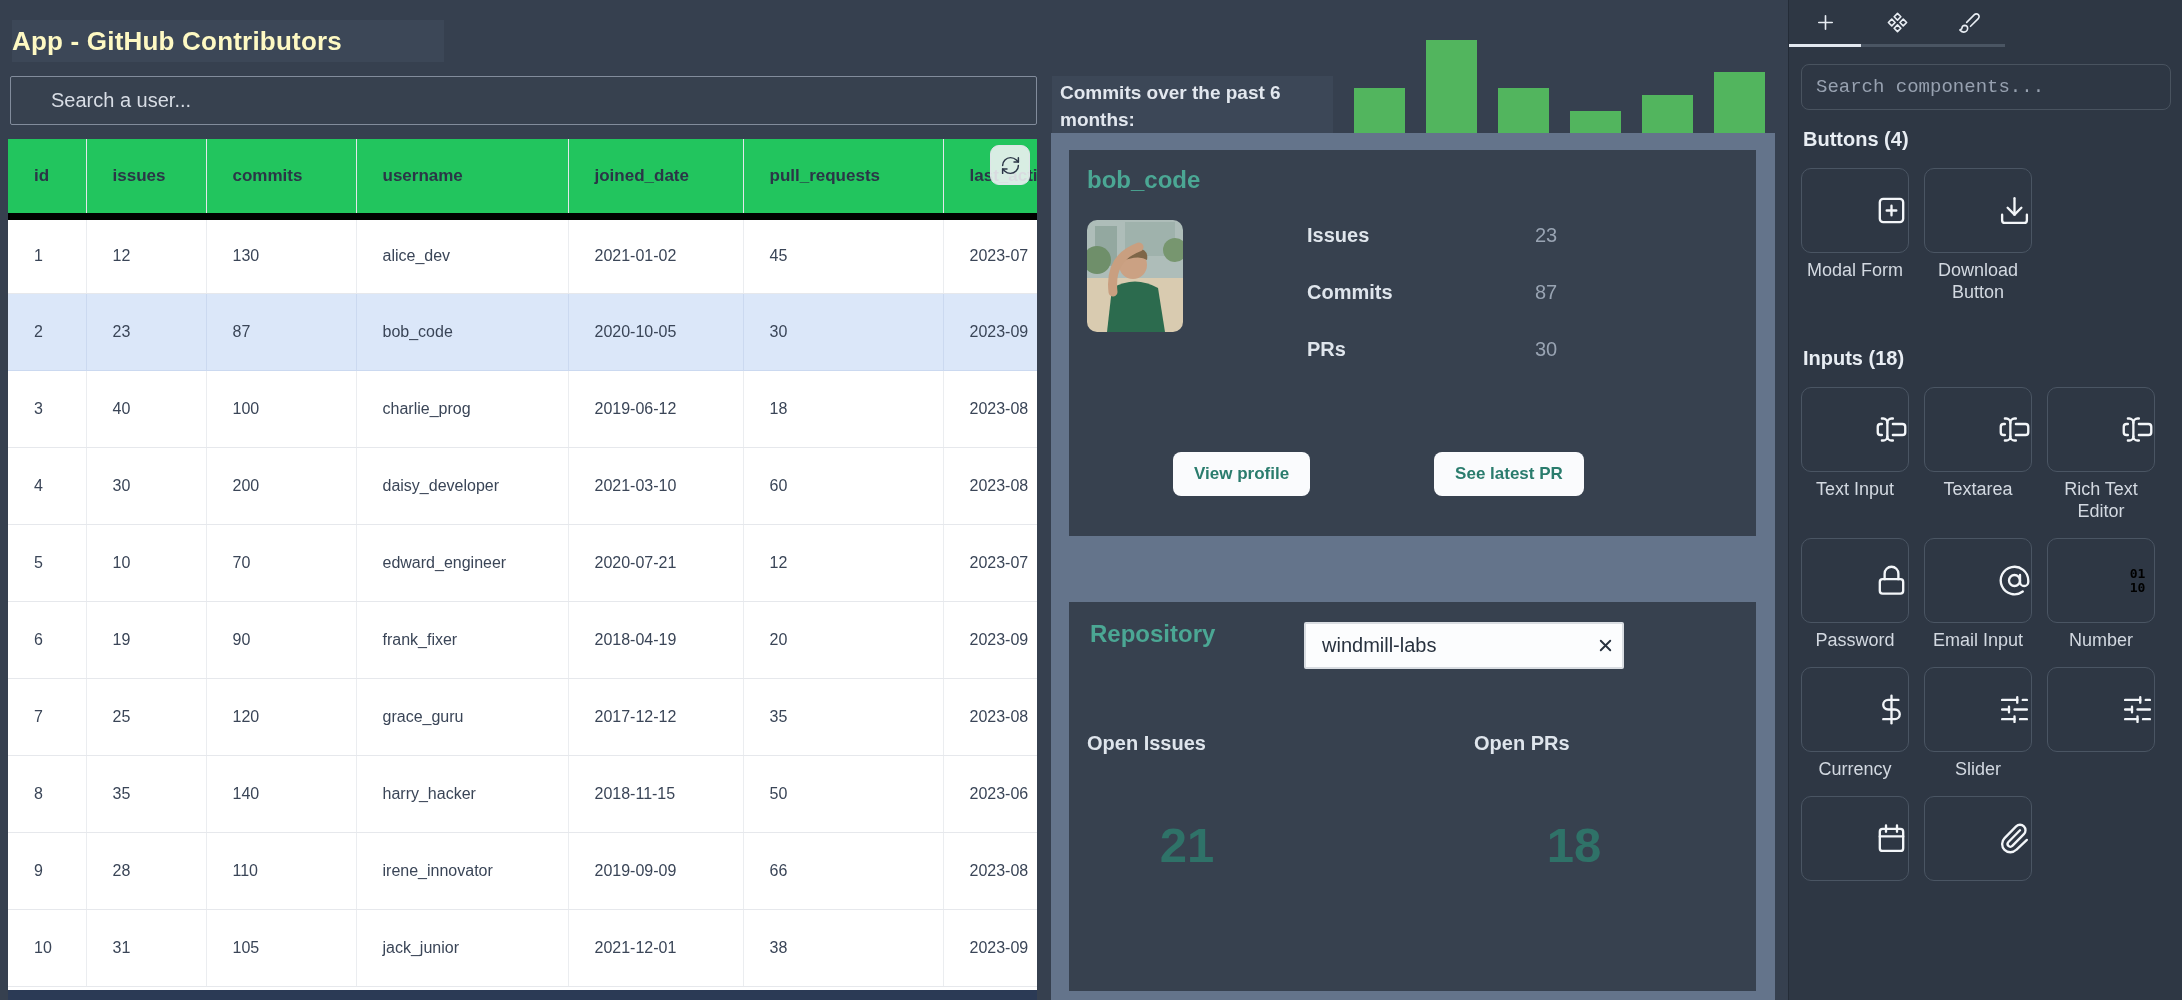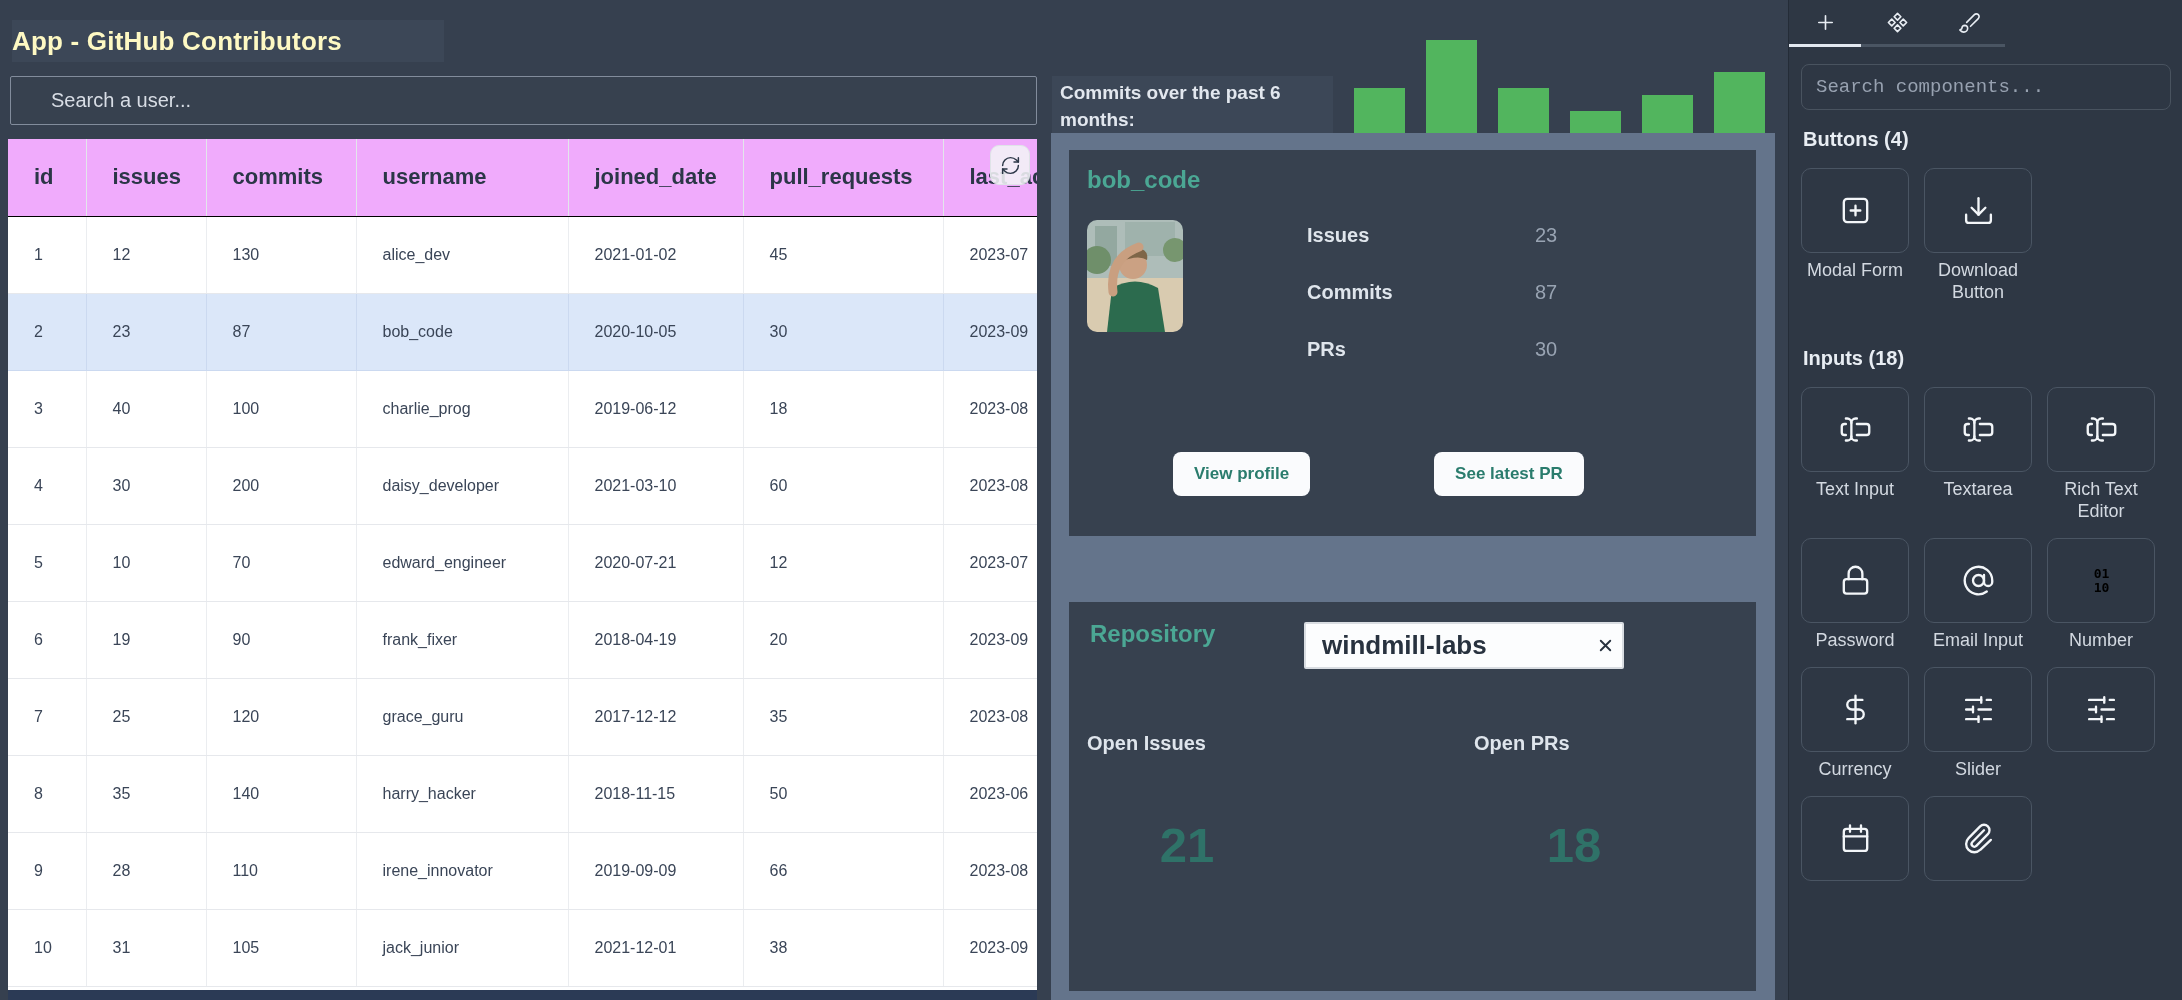--- a/index.html
+++ b/index.html
@@ -13,22 +13,22 @@
 
   .user-search { position:absolute; left:10px; top:76px; width:1027px; height:49px;
     background:#37414F; border:1px solid #828C9C; border-radius:2px; color:#E6EAF0;
     font-size:20px; padding:0 40px; font-family:inherit; outline:none; }
   .user-search::placeholder { color:#D8DDE5; }
 
   .table-wrap { position:absolute; left:8px; top:139px; width:1029px; height:861px;
     background:#fff; overflow:hidden; }
   table { border-collapse:collapse; table-layout:fixed; width:1135px; }
   th, td { text-align:left; padding:0 10px 0 26px; overflow:hidden; white-space:nowrap; }
-  th { height:77px; background:#f0abfc; font-size:22px; font-weight:bold; color:#2B3647;
-    border-right:1px solid #E3E6EB; border-bottom:1px solid #000000; }
+  th { height:77px; background:#22c55e; font-size:17px; font-weight:bold; color:#2B3647;
+    border-right:1px solid #E3E6EB; border-bottom:7px solid #000000; }
   td { height:77px; font-size:16px; color:#3A4557;
     border-right:1px solid #EBEDF0; border-bottom:1px solid #E6E8EC; }
   tr.selected td { background:#DBE7F9; border-right-color:#CBD9F0; border-bottom-color:#CBD9F0; }
   .refresh-btn { position:absolute; top:6px; left:982px; width:40px; height:40px;
     background:rgba(241,243,246,.88); border:1px solid #DFE3E8; border-radius:9px;
     display:flex; align-items:center; justify-content:center; cursor:pointer; }
   .refresh-btn svg { width:21px; height:21px; stroke:#2B3647; }
   .table-footer { position:absolute; left:0; bottom:0; width:100%; height:10px; background:#2B3A55; }
 
   
@@ -52,21 +52,21 @@
   .stat-label { width:228px; font-size:20px; font-weight:bold; color:#DFE5EC; }
   .stat-value { font-size:20px; color:#98A3B2; }
   .card-buttons { position:absolute; left:104px; top:302px; display:flex; gap:124px; }
   .card-btn { height:44px; padding:0 21px; background:#FAFBFD; border:none; border-radius:8px;
     font-family:inherit; font-size:17px; font-weight:bold; color:#2A7C6D; cursor:pointer; }
 
   .repo-input-wrap { position:absolute; left:235px; top:20px; width:320px; height:47px;
     background:#FCFDFE; border:2px solid #D9DDE2; border-radius:2px;
     display:flex; align-items:center; }
   .repo-input { flex:1; border:none; outline:none; background:transparent;
-    font-family:inherit; font-size:26px; color:#28323F; padding:0 8px 0 16px; min-width:0;font-weight:bold; }
+    font-family:inherit; font-size:20px; color:#28323F; padding:0 8px 0 16px; min-width:0; }
   .repo-clear { width:34px; height:34px; border:none; background:transparent; cursor:pointer;
     display:flex; align-items:center; justify-content:center; }
   .repo-clear svg { width:19px; height:19px; stroke:#28323F; }
   .repo-stats { position:absolute; top:130px; left:0; width:100%; }
   .repo-col { position:absolute; width:200px; }
   .repo-col-0 { left:18px; } .repo-col-1 { left:405px; }
   .repo-stat-label { font-size:20px; font-weight:bold; color:#DFE5EC; }
   .repo-stat-value { margin-top:62px; text-align:center; font-size:49px; font-weight:bold; color:#2F7268; }
 
   
@@ -80,21 +80,21 @@
   .comp-search { position:absolute; left:12px; top:64px; width:370px; height:46px;
     background:transparent; border:1px solid #49535F; border-radius:8px; color:#ffffff;
     font-family:Liberation Mono, monospace; font-size:19px; padding:0 14px; outline:none; }
   .comp-search::placeholder { color:#97A1B0; }
   .sb-content { position:absolute; left:12px; top:128px; width:372px; }
   .sb-section-title { font-size:20px; font-weight:bold; color:#E8EDF3; margin:0 0 17px 2px; }
   .sb-section { margin-bottom:28px; }
   .sb-grid { display:grid; grid-template-columns:repeat(3,108px); column-gap:15px; }
   .sb-item { display:flex; flex-direction:column; align-items:center; margin-bottom:16px; cursor:pointer; }
   .sb-tile { width:108px; height:85px; border:1px solid #4A5563; border-radius:10px;
-    display:flex; align-items:center; justify-content:center; }
+    display:flex; align-items:center; justify-content:flex-end; }
   .sb-tile svg { width:33px; height:33px; stroke:#F3F6F9; }
   .sb-item-label { margin-top:6px; font-size:18px; line-height:22px; color:#D3D9E1; text-align:center; }
 </style>
 </head>
 <body>
 
 <div class="title-box">
   <h1 class="app-title">App - GitHub Contributors</h1>
 </div>
 

